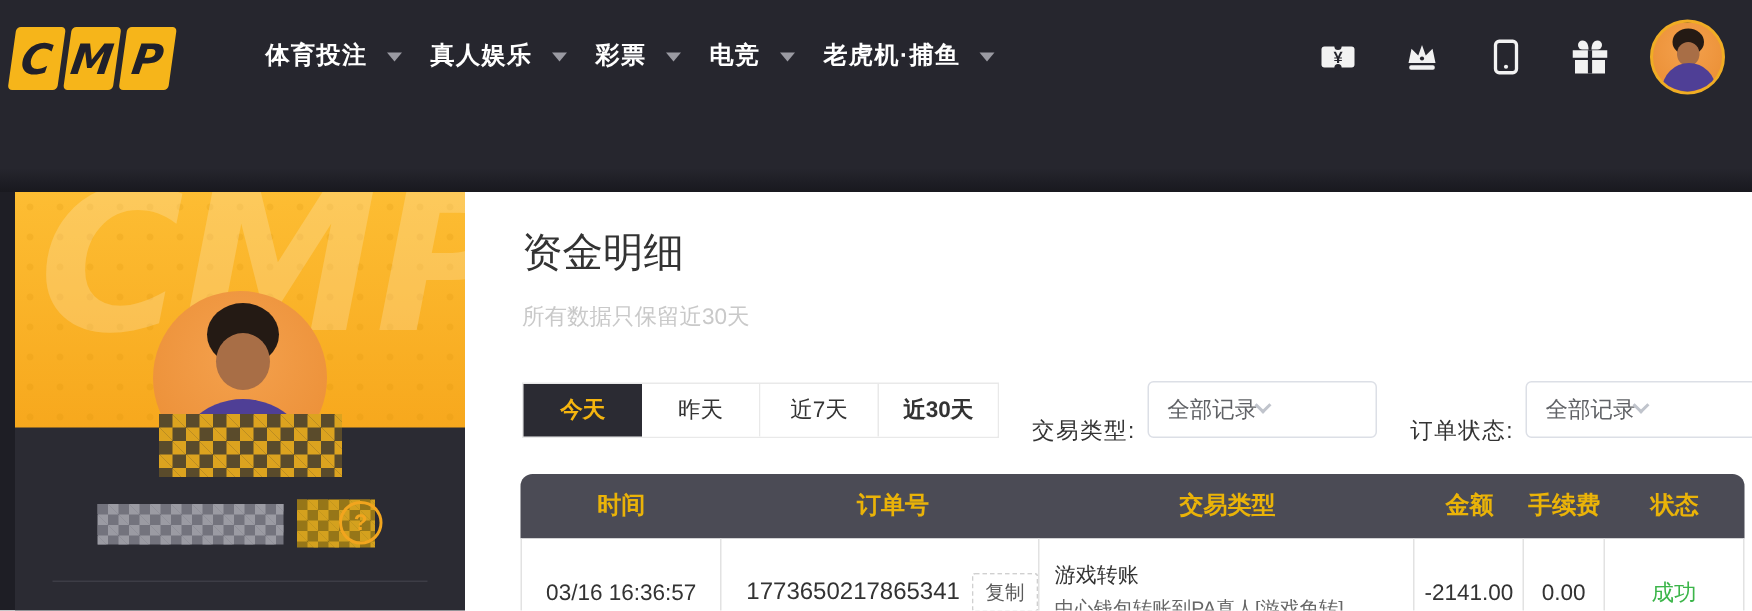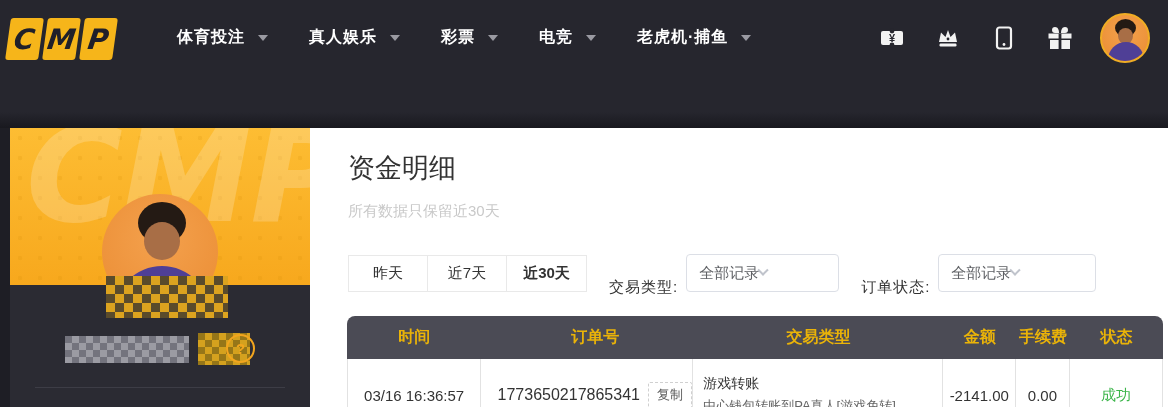--- a/index.html
+++ b/index.html
@@ -8,21 +8,21 @@
   body { position:relative; }
 
   
   .nav { position:absolute; left:0; top:0; width:1168px; height:128px; background:#26262e; z-index:5; }
   .nav::after { content:""; position:absolute; left:0; bottom:0; width:100%; height:16px;
                 background:linear-gradient(180deg, rgba(0,0,0,0), rgba(8,8,12,0.45)); }
   .logo { position:absolute; left:8px; top:18px; display:flex; gap:4px; transform:skewX(-8deg); }
   .logo-tile { width:33px; height:42px; background:#f6b51a; border-radius:3px;
                display:flex; align-items:center; justify-content:center;
                font:italic 900 28px "DejaVu Sans",sans-serif; color:#20202a; }
-  .menu { position:absolute; left:177px; top:0; height:75px; display:flex; align-items:center; gap:41px; }
+  .menu { position:absolute; left:177px; top:0; height:75px; display:flex; align-items:center; gap:19px; }
   .menu-item { display:flex; align-items:center; gap:13px; cursor:pointer; }
   .menu-item .lbl { color:#fff; font-size:16px; font-weight:700; letter-spacing:1px; }
   .caret-down { width:0; height:0; border-left:5px solid transparent; border-right:5px solid transparent;
                 border-top:6px solid #9a9aa2; }
   .nav-icons { position:absolute; left:880px; top:0; height:75px; display:flex; align-items:center; gap:32px; }
   .nav-icon { width:24px; height:24px; display:flex; align-items:center; justify-content:center; cursor:pointer; }
   .avatar-sm { position:absolute; left:1100px; top:13px; width:50px; height:50px; border-radius:50%;
                border:2px solid #f0ad24; background:radial-gradient(circle at 50% 38%, #f4a14d, #e98c31);
                overflow:hidden; }
   .avatar-sm .hair { position:absolute; left:13px; top:4px; width:21px; height:18px; border-radius:50%; background:#241a14; }
@@ -193,20 +193,21 @@
   <div class="badge-circle">?</div>
   <div class="side-divider"></div>
 </div>
 
 <div class="main">
   <div class="page-title">资金明细</div>
   <div class="page-subtitle">所有数据只保留近30天</div>
 
   <div class="filters">
     <div class="tabs">
+      <div class="tab active">今天</div>
       <div class="tab">昨天</div>
       <div class="tab">近7天</div>
       <div class="tab">近30天</div>
     </div>
     <span class="filter-label">交易类型:</span>
     <div class="select select-type">
       <span class="val">全部记录</span>
       <span class="chev"></span>
     </div>
     <span class="filter-label">订单状态:</span>

